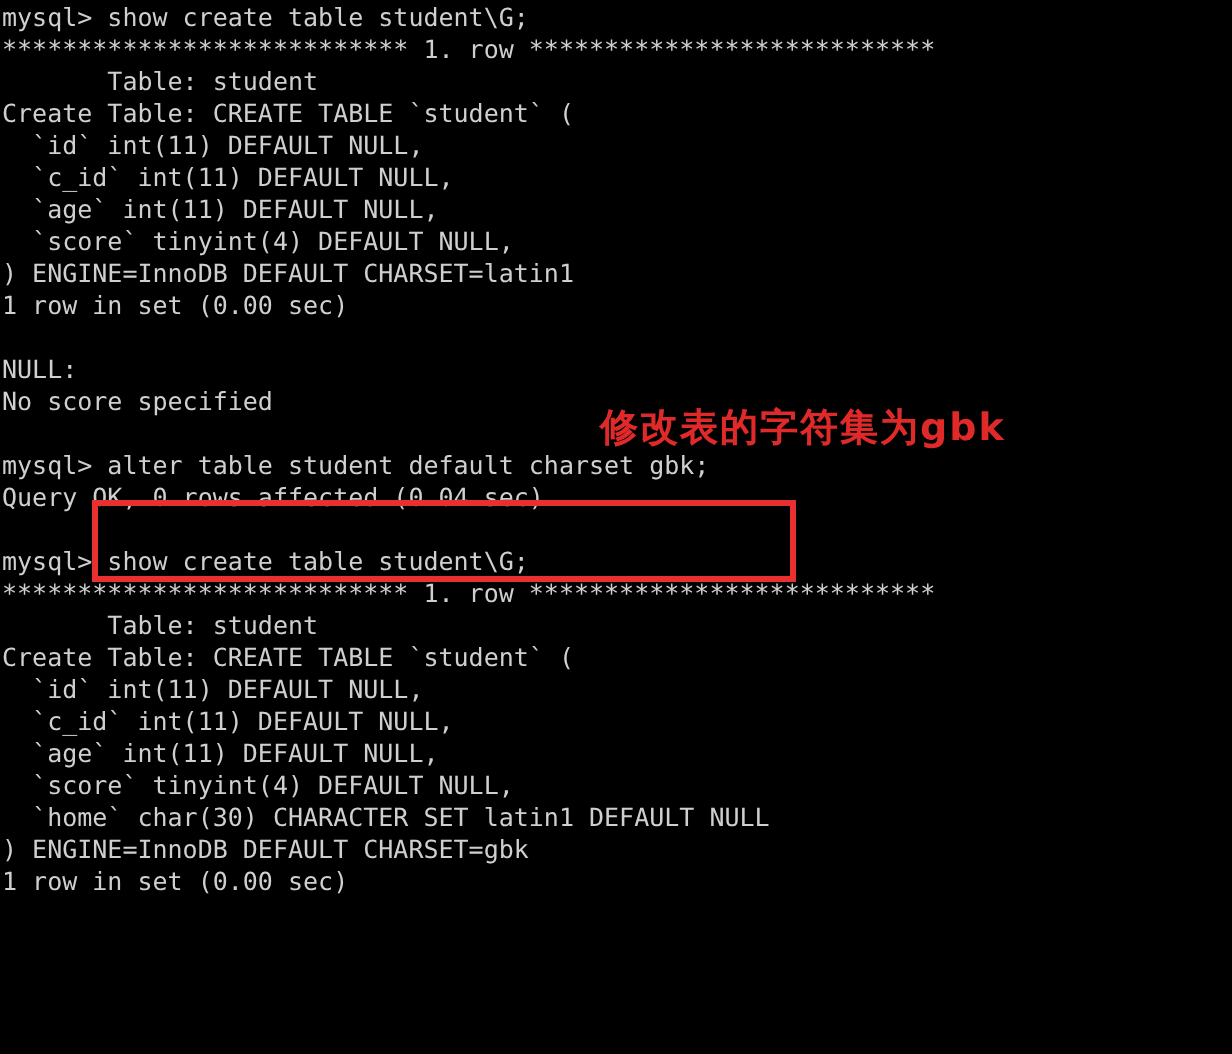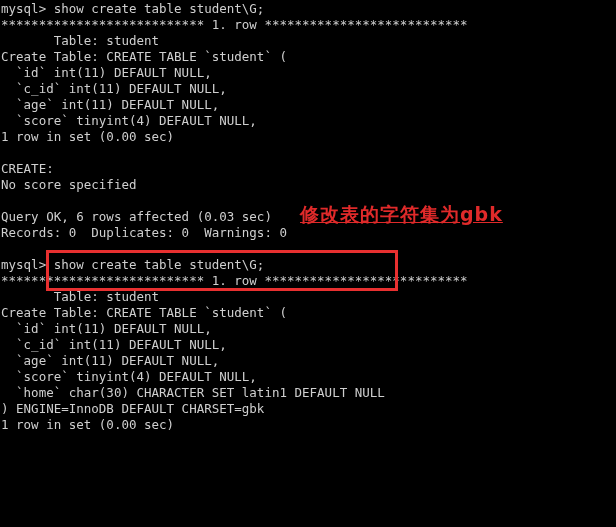--- a/index.html
+++ b/index.html
@@ -45,44 +45,44 @@
     pointer-events: none;
   }
   
   #annotation {
     position: absolute;
     white-space: pre;
     font-family: "DejaVu Sans", "Liberation Sans", sans-serif;
     font-weight: bold;
     color: #e02a2a;
     letter-spacing: 1px;
-    text-decoration: underline;
   }
 </style>
 </head>
 <body>
 
 <div id="terminal" style="background: rgb(0, 0, 0); color: rgb(207, 207, 207); font-size: 12.5px; line-height: 16px;">
 
   <div id="console-lines">
       <div class="term-line">mysql&gt; show create table student\G;</div>
       <div class="term-line">*************************** 1. row ***************************</div>
       <div class="term-line">       Table: student</div>
       <div class="term-line">Create Table: CREATE TABLE `student` (</div>
       <div class="term-line">  `id` int(11) DEFAULT NULL,</div>
       <div class="term-line">  `c_id` int(11) DEFAULT NULL,</div>
       <div class="term-line">  `age` int(11) DEFAULT NULL,</div>
       <div class="term-line">  `score` tinyint(4) DEFAULT NULL,</div>
+      <div class="term-line">) ENGINE=InnoDB DEFAULT CHARSET=latin1</div>
       <div class="term-line">1 row in set (0.00 sec)</div>
       <div class="term-line blank"></div>
-      <div class="term-line">CREATE:</div>
+      <div class="term-line">NULL:</div>
       <div class="term-line">No score specified</div>
       <div class="term-line blank"></div>
-      <div class="term-line">Query OK, 6 rows affected (0.03 sec)</div>
-      <div class="term-line">Records: 0  Duplicates: 0  Warnings: 0</div>
+      <div class="term-line">mysql&gt; alter table student default charset gbk;</div>
+      <div class="term-line">Query OK, 0 rows affected (0.04 sec)</div>
       <div class="term-line blank"></div>
       <div class="term-line">mysql&gt; show create table student\G;</div>
       <div class="term-line">*************************** 1. row ***************************</div>
       <div class="term-line">       Table: student</div>
       <div class="term-line">Create Table: CREATE TABLE `student` (</div>
       <div class="term-line">  `id` int(11) DEFAULT NULL,</div>
       <div class="term-line">  `c_id` int(11) DEFAULT NULL,</div>
       <div class="term-line">  `age` int(11) DEFAULT NULL,</div>
       <div class="term-line">  `score` tinyint(4) DEFAULT NULL,</div>
       <div class="term-line">  `home` char(30) CHARACTER SET latin1 DEFAULT NULL</div>

